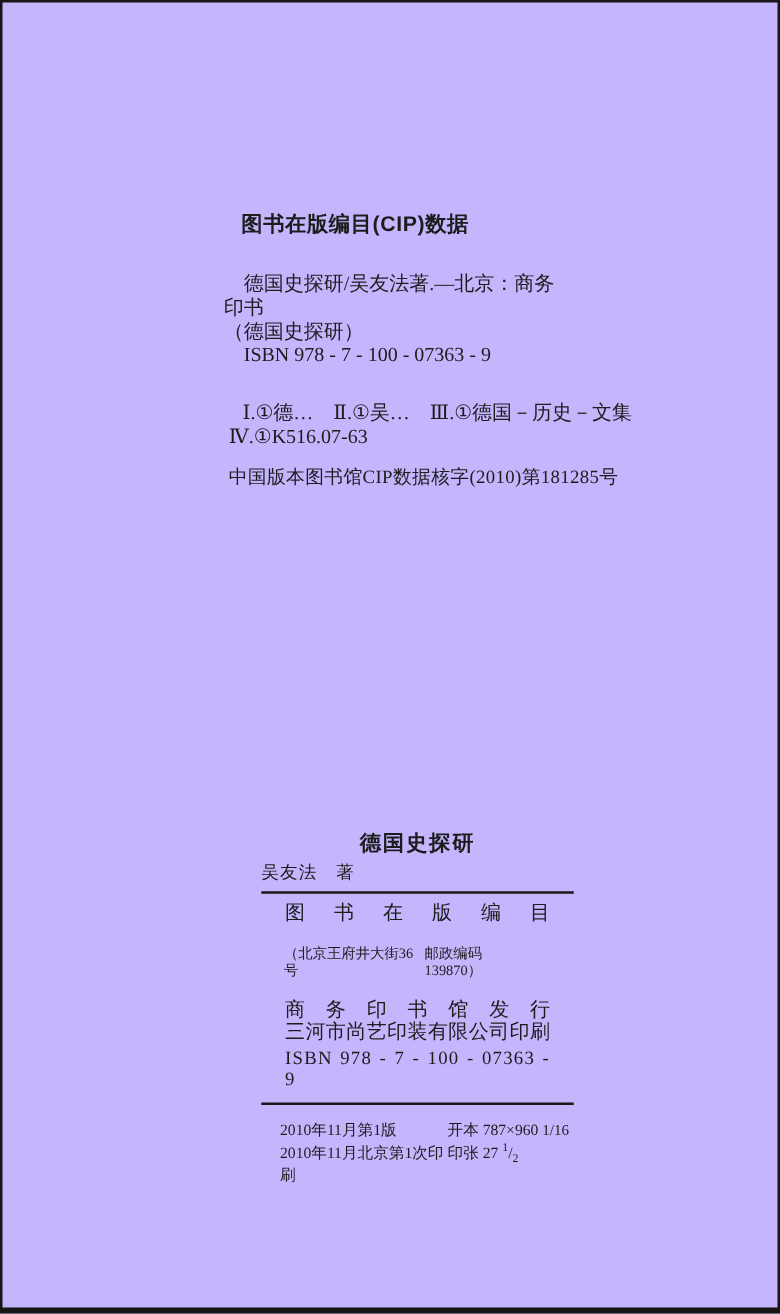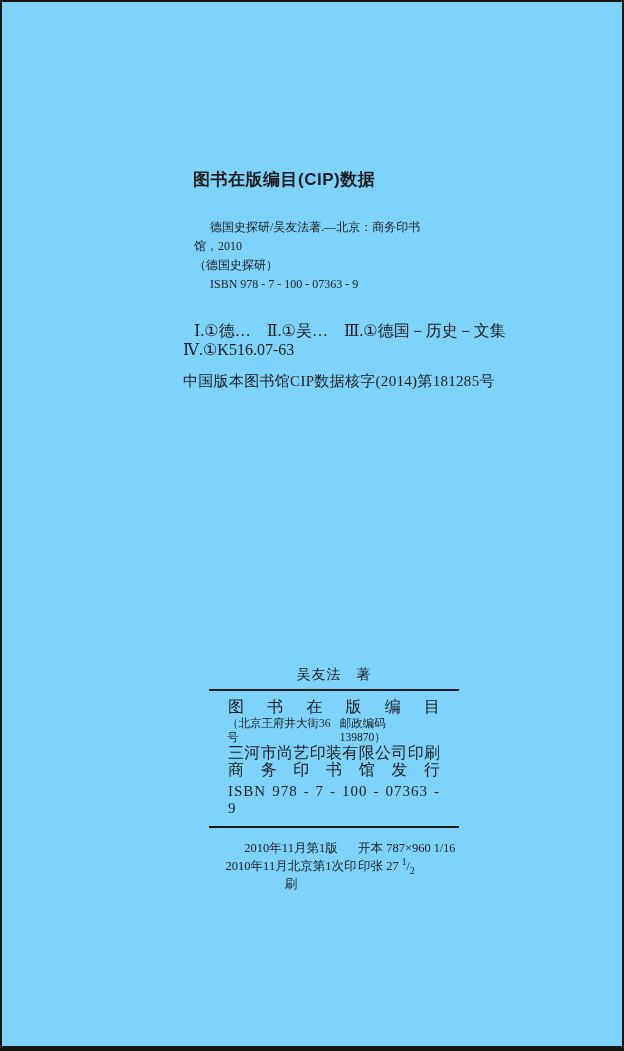--- a/index.html
+++ b/index.html
@@ -1,43 +1,43 @@
 <!DOCTYPE html>
 <html><head>
 <meta charset="utf-8">
 <style>
   html, body { margin: 0; padding: 0; background: #ffffff; }
   .page {
     position: relative;
     width: 624px;
     height: 1051px;
     box-sizing: border-box;
-    background: #7dd3fc;
+    background: #c4b5fd;
     border: 2px solid #161616;
     border-bottom-width: 5px;
     border-left-width: 2px;
     font-family: "Liberation Serif", "DejaVu Serif", serif;
     color: #1c1c1c;
     overflow: hidden;
   }
 
   
   .cip-heading {
     position: absolute;
     left: 191px; top: 166px;
     font-family: "Liberation Sans", "DejaVu Sans", sans-serif;
     font-weight: bold;
     font-size: 17px;
     letter-spacing: 0.5px;
   }
   .cip-desc {
     position: absolute;
-    left: 192px; top: 216px;
+    left: 177px; top: 216px;
     width: 280px;
-    font-size: 12px;
+    font-size: 16px;
     line-height: 19px;
   }
   .indent { text-indent: 16px; }
   .indent-sm { text-indent: 11px; }
   .cip-class {
     position: absolute;
     left: 181px; top: 319px;
     width: 330px;
     font-size: 16px;
     line-height: 19px;
@@ -58,94 +58,93 @@
   .book-title {
     text-align: center;
     font-family: "Liberation Sans", "DejaVu Sans", sans-serif;
     font-weight: bold;
     font-size: 17px;
     letter-spacing: 1.5px;
     padding-top: 4px;
     line-height: 20px;
   }
   .book-author {
-    text-align: center;
     font-size: 14px;
     margin-top: 5px;
     letter-spacing: 1px;
     line-height: 17px;
   }
   .rule { border-top: 2px solid #1a1a1a; }
   .rule-top { margin-top: 6px; }
   .pub-block { padding: 7px 19px 9px; }
   .jline {
     font-size: 16px;
     line-height: 17.5px;
     text-align: justify;
     text-align-last: justify;
   }
   .address {
     display: flex;
     font-size: 11.5px;
     line-height: 14px;
-    margin: 0 -1px;
+    margin: 16px -1px;
   }
   .isbn-line {
     font-size: 15px;
     letter-spacing: 1px;
     margin-top: 4px;
     line-height: 17px;
   }
   .imprint { padding: 11px 0 0 15px; font-size: 12.5px; }
   .irow { display: flex; line-height: 18px; }
-  .ileft { width: 134px; text-align: center; }
+  .ileft { width: 134px; }
   .frac { font-size: 12px; }
   .iright sup { font-size: 9.5px; line-height: 0; }
   .iright sub { font-size: 9.5px; line-height: 0; }
   .price {
     text-align: center;
     font-size: 15px;
     margin-top: 4px;
     letter-spacing: 1px;
   }
 </style>
 </head>
 <body>
 
 <div class="page">
 
   <div class="cip-heading">图书在版编目(CIP)数据</div>
 
   <div class="cip-desc">
     <div class="indent">德国史探研/吴友法著.—北京：商务印书</div>
-    <div>馆，2010</div>
     <div>（德国史探研）</div>
     <div class="indent">ISBN 978 - 7 - 100 - 07363 - 9</div>
   </div>
 
   <div class="cip-class">
     <div class="indent-sm">Ⅰ.①德…　Ⅱ.①吴…　Ⅲ.①德国－历史－文集</div>
     <div>Ⅳ.①K516.07-63</div>
   </div>
 
-  <div class="cip-record">中国版本图书馆CIP数据核字(2014)第181285号</div>
+  <div class="cip-record">中国版本图书馆CIP数据核字(2010)第181285号</div>
 
   <div class="colophon">
+    <div class="book-title">德国史探研</div>
     <div class="book-author">吴友法　著</div>
 
     <div class="rule rule-top"></div>
 
     <div class="pub-block">
       <div class="jline">图书在版编目</div>
       <div class="address">
         <span>（北京王府井大街36号</span>
         <span>邮政编码　139870）</span>
       </div>
+      <div class="jline">商务印书馆发行</div>
       <div class="jline">三河市尚艺印装有限公司印刷</div>
-      <div class="jline">商务印书馆发行</div>
       <div class="jline isbn-line">ISBN 978 - 7 - 100 - 07363 - 9</div>
     </div>
 
     <div class="rule"></div>
 
     <div class="imprint">
       <div class="irow">
         <span class="ileft">2010年11月第1版</span>
         <span class="iright"><span>开本 787×960</span>&nbsp;<span class="frac">1/16</span></span>
       </div>

